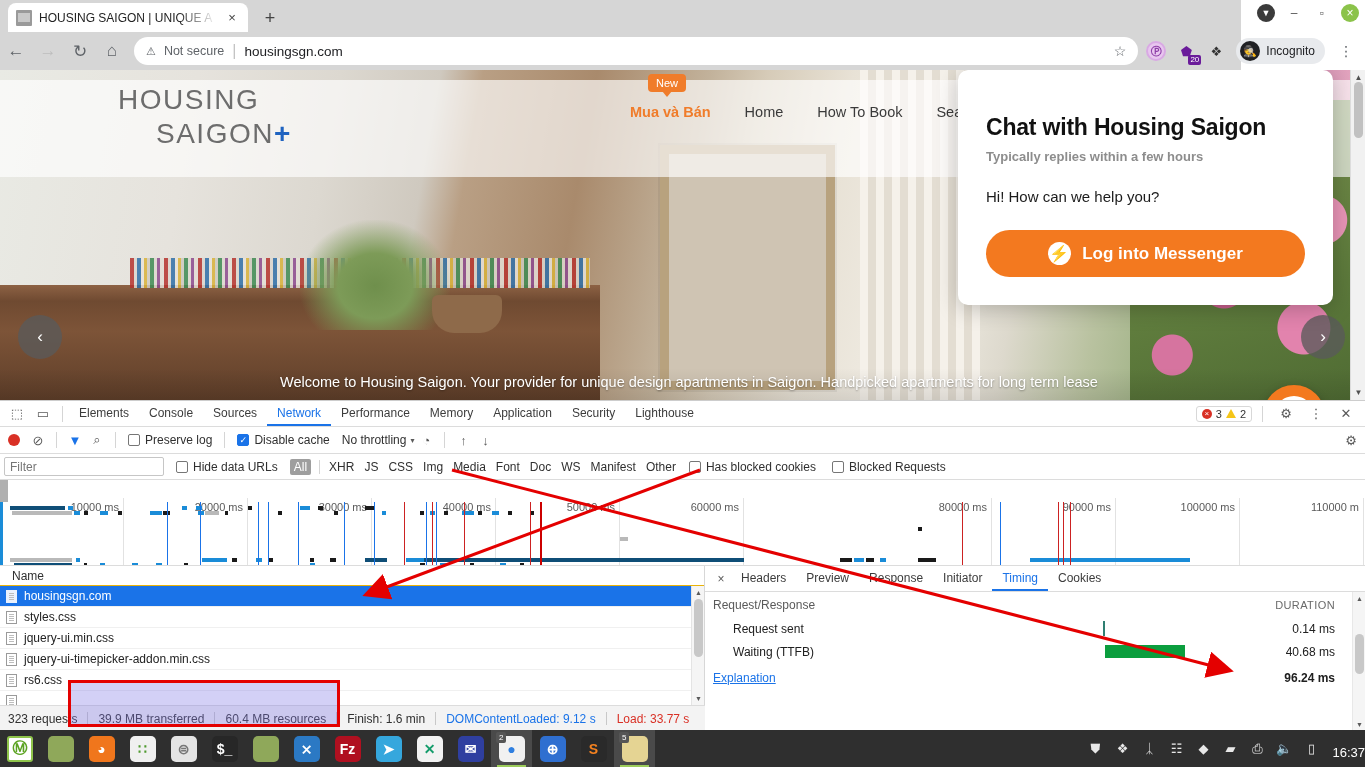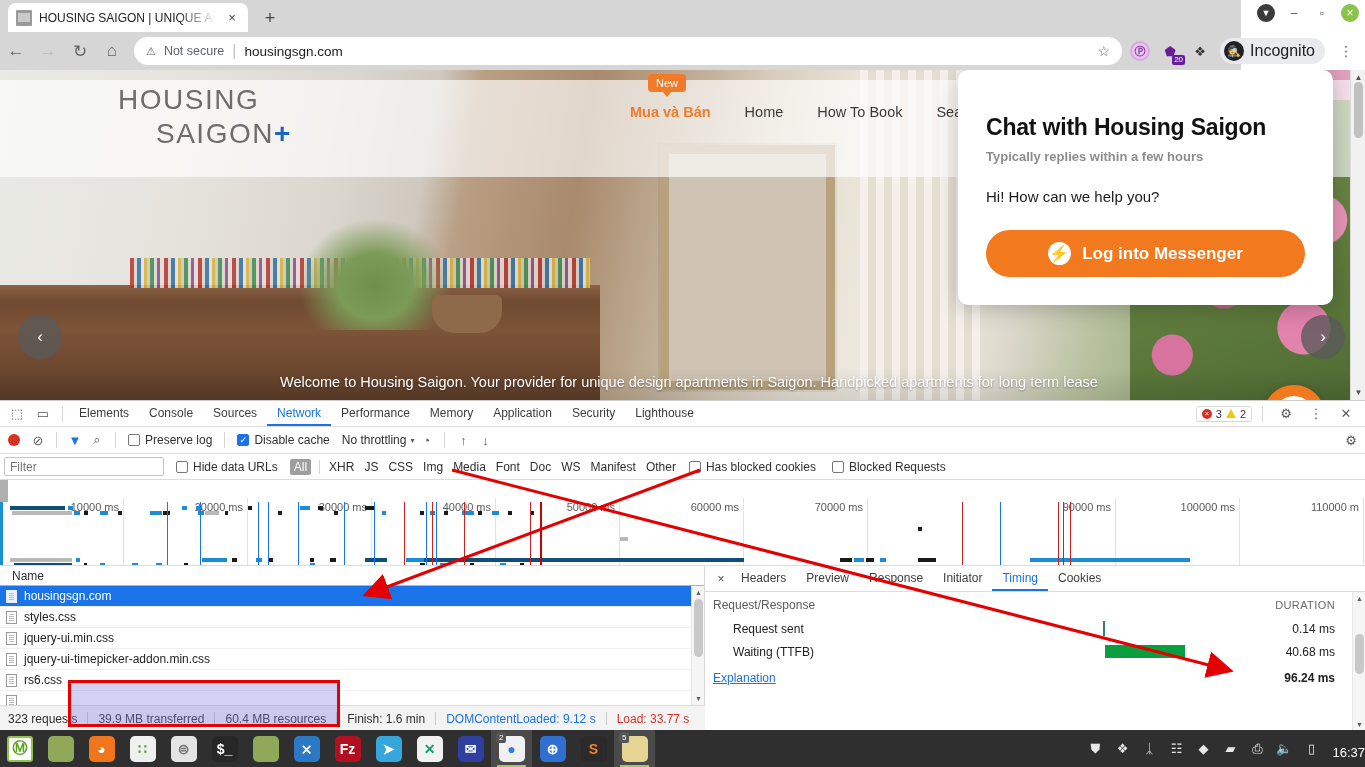--- a/index.html
+++ b/index.html
@@ -69,21 +69,21 @@
   .ext .badge {
     position: absolute; right: -5px; bottom: -4px; background: #6a1b9a; color: #fff;
     font-size: 8px; border-radius: 2px; padding: 0 2px; line-height: 10px; margin-left: 8px;
   }
   .incognito-pill {
     display: flex; align-items: center; gap: 6px; background: #e8eaed; border-radius: 13px;
     height: 26px; padding: 0 10px 0 4px; cursor: pointer;
   }
   .incog-ava { width: 20px; height: 20px; border-radius: 50%; background: #202124; color: #fff;
                font-size: 11px; display: flex; align-items: center; justify-content: center; }
-  .incog-label { font-size: 16px; color: #202124; }
+  .incog-label { font-size: 12px; color: #202124; }
   .kebab { width: 22px; height: 26px; display: flex; align-items: center; justify-content: center;
            font-size: 14px; color: #5f6368; cursor: pointer; }
 
   
   #page-viewport { position: absolute; left: 0; top: 70px; width: 1365px; height: 330px; overflow: hidden; }
   .hero {
     position: absolute; inset: 0;
     background:
       linear-gradient(100deg, #e9eae4 0%, #e6e3dd 14%, #dcd8d0 24%, #cfc9bf 31%,
                       #b99f84 34%, #a98a6c 42%, #c2b29b 50%, #d6cbb8 54%,
@@ -541,22 +541,22 @@
         </div>
       <div class="ov-tick" style="left:372px;width:124px;">
           <span>40000 ms</span>
         </div>
       <div class="ov-tick" style="left:496px;width:124px;">
           <span>50000 ms</span>
         </div>
       <div class="ov-tick" style="left:620px;width:124px;">
           <span>60000 ms</span>
         </div>
-      <div class="ov-tick" style="left:744px;width:124px;">
-          <span>70000 ms</span>
+      <div class="ov-tick" style="left:868px;width:124px;">
+          <span>80000 ms</span>
         </div>
       <div class="ov-tick" style="left:992px;width:124px;">
           <span>90000 ms</span>
         </div>
       <div class="ov-tick" style="left:1116px;width:124px;">
           <span>100000 ms</span>
         </div>
       <div class="ov-tick" style="left:1240px;width:124px;">
           <span>110000 m</span>
         </div>

